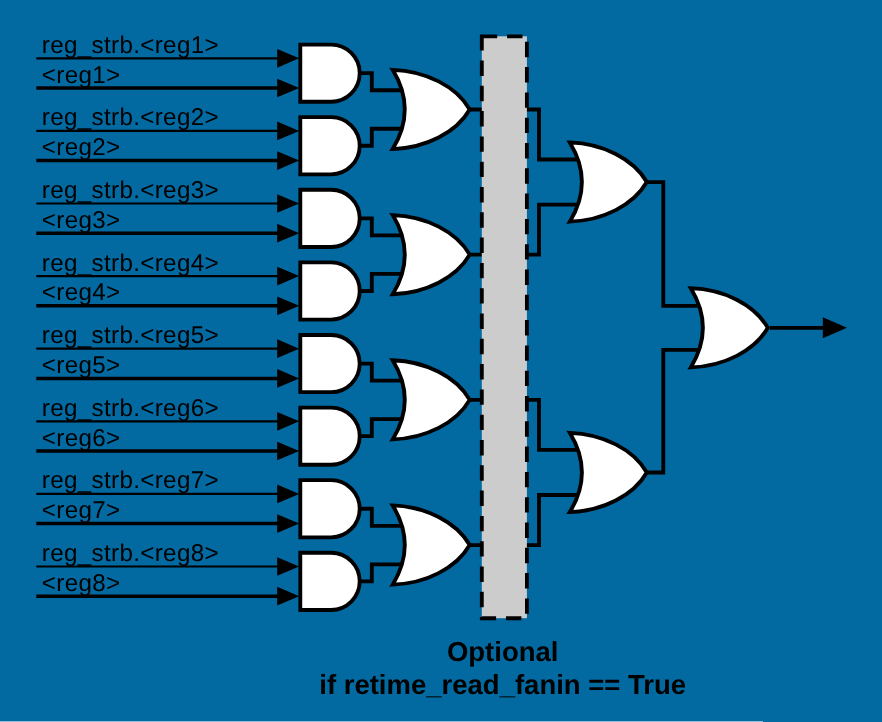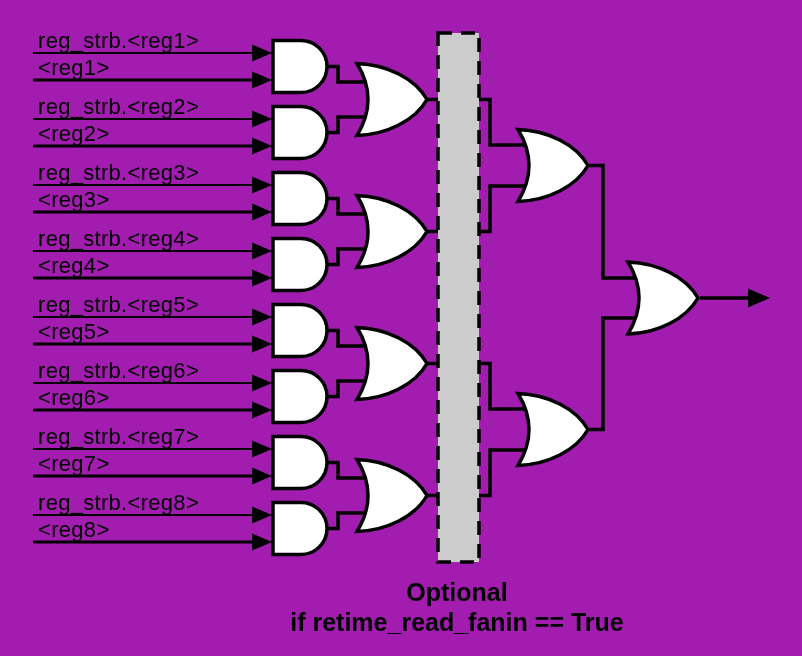--- a/index.html
+++ b/index.html
@@ -4,21 +4,21 @@
 <style>
   html, body {
     margin: 0;
     padding: 0;
     background: #ffffff;
   }
   .stage {
     position: relative;
     width: 802px;
     height: 656px;
-    background: #a21caf;
+    background: #0369a1;
     font-family: "Liberation Sans", sans-serif;
   }
   svg text.sig-label {
     font-family: "Liberation Sans", sans-serif;
     font-size: 22px;
     letter-spacing: 0.3px;
     fill: #000000;
   }
   svg text.caption {
     font-family: "Liberation Sans", sans-serif;

